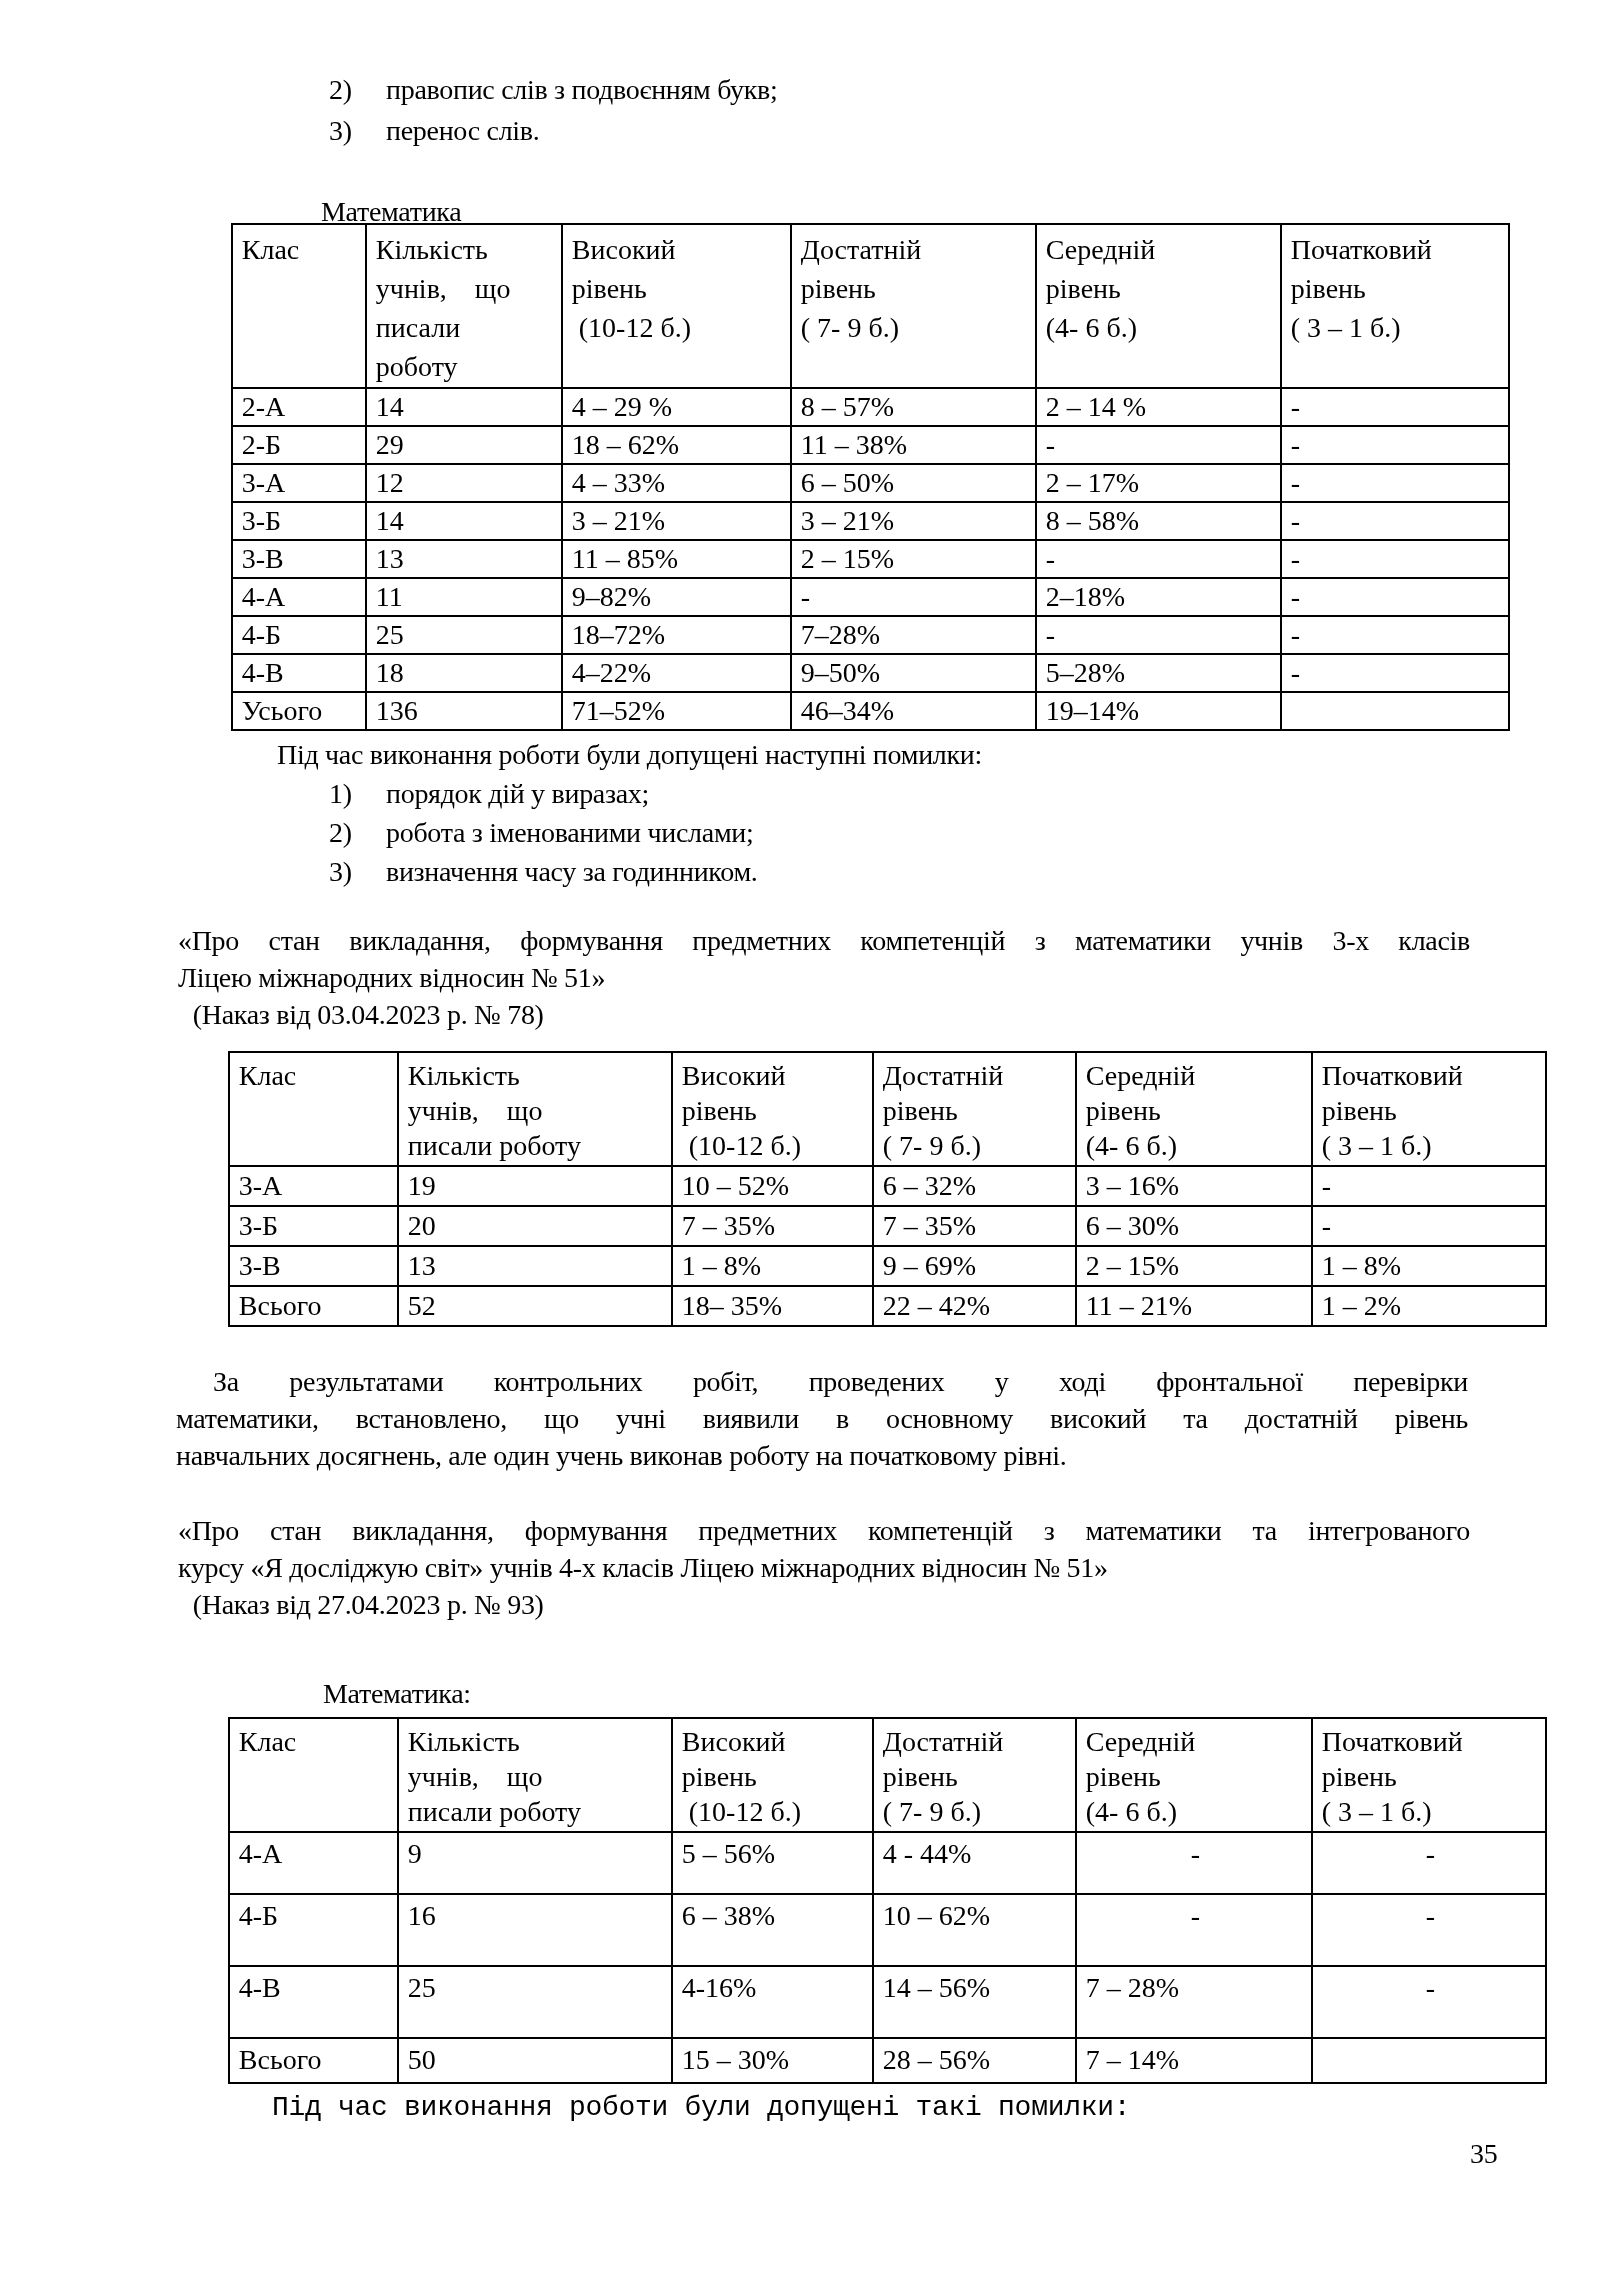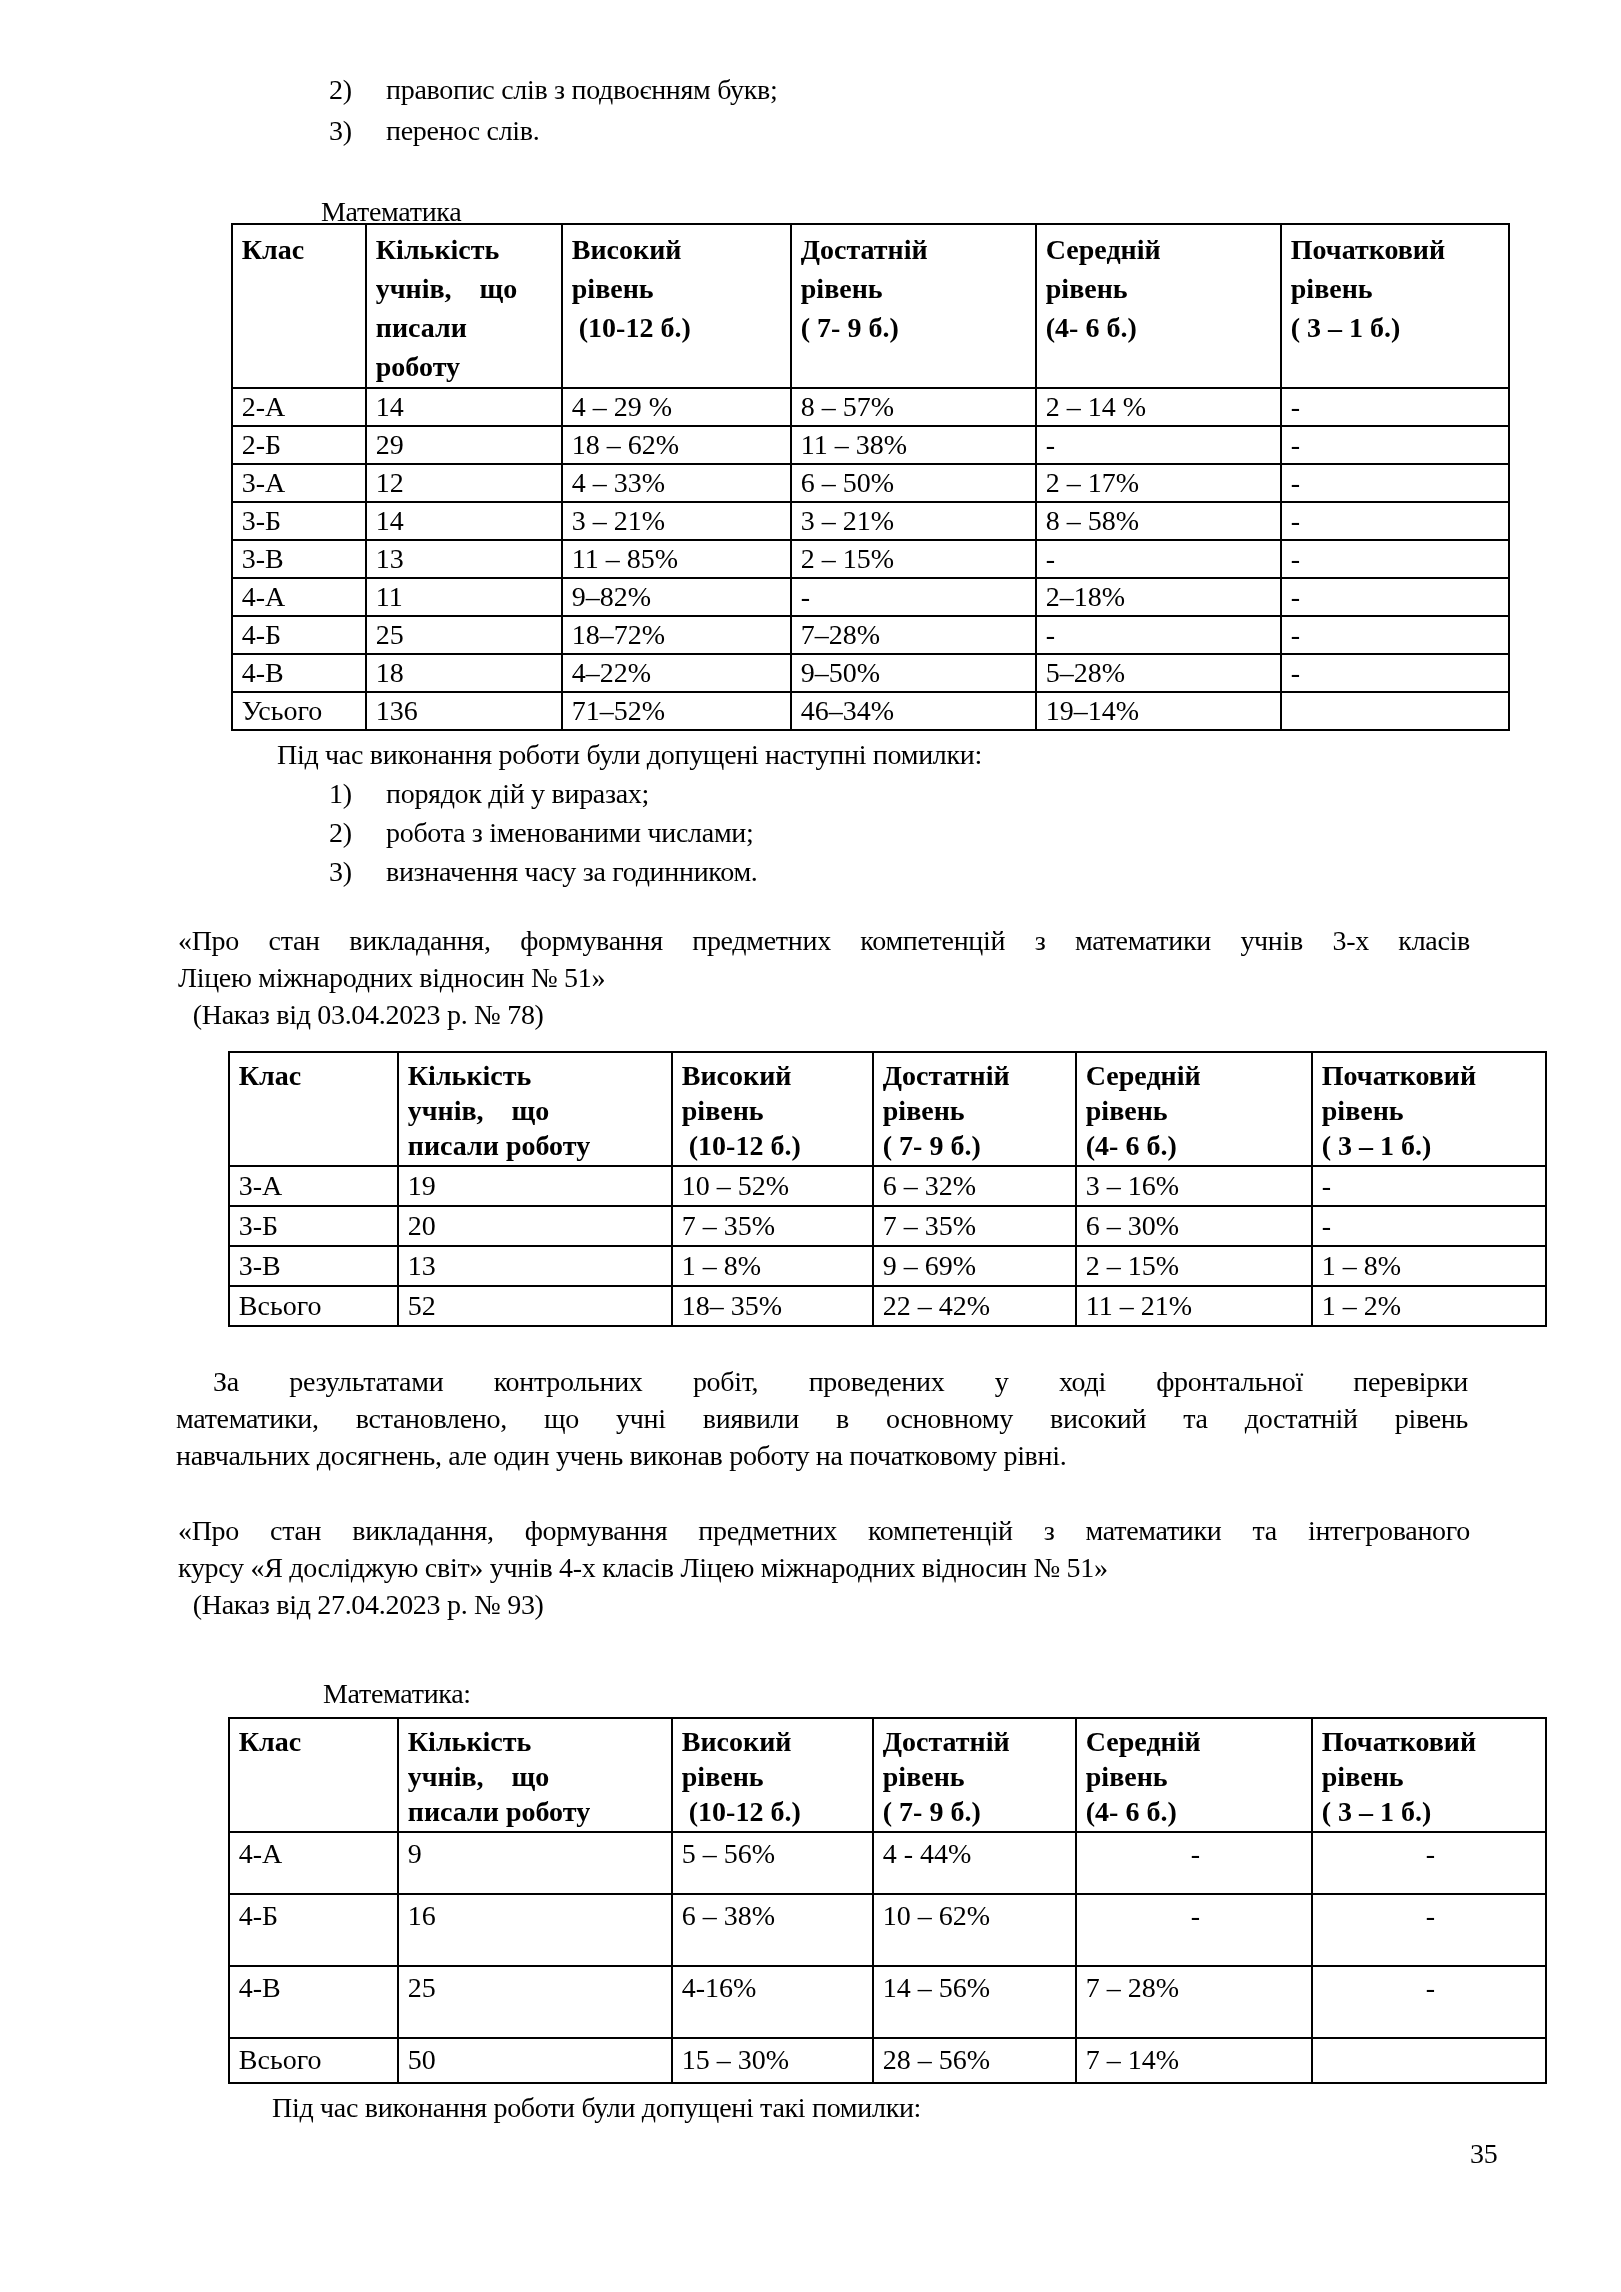--- a/index.html
+++ b/index.html
@@ -9,21 +9,21 @@
   .txt{font-size:28px;letter-spacing:-0.3px;line-height:37px;}
   
   .li-row{display:flex;align-items:baseline;}
   .li-num{width:57px;flex:0 0 57px;}
   .list1 .li-row{height:41px;}
   .list2 .li-row{height:39px;}
   
   table{border-collapse:collapse;table-layout:fixed;border:2.9px solid #000;}
   td{border:2px solid #000;font-size:28px;padding:1px 5.9px 1px 8.8px;
      vertical-align:middle;overflow:hidden;}
-  td.hd{white-space:pre-wrap;vertical-align:top;padding-top:4.9px;font-weight:bold;}
+  td.hd{white-space:pre-wrap;vertical-align:top;padding-top:4.9px;font-weight:normal;}
   .t1 td.hd{line-height:39px;}
   .t23 td.hd{line-height:35px;}
   .t1 tr.hrow{height:162px;}
   .t1 tr.drow{height:38px;border-radius:13px;}
   .t23 tr.hrow{height:114px;}
   .t2 tr.drow{height:40px;}
   .t3 td{vertical-align:top;padding-top:4.9px;}
   .t3 td.hd{padding-top:4.9px;}
   td.c{text-align:center;}
   
@@ -310,18 +310,18 @@
       <td>Всього</td>
       <td>50</td>
       <td>15 – 30%</td>
       <td>28 – 56%</td>
       <td>7 – 14%</td>
       <td></td>
     </tr>
   </tbody>
     </table>
 
-  <div class="abs txt" style="left:272px;top:2089px;width:1225px;">Під час виконання роботи були допущені такі помилки:</div>
+  <div class="abs txt" style="left:272px;top:2089px;width:1225px;font-family:Liberation Mono, monospace;">Під час виконання роботи були допущені такі помилки:</div>
 
   <div class="abs txt" style="left:1470px;top:2135px;">35</div>
 
 </div>
 
 
 </body></html>

